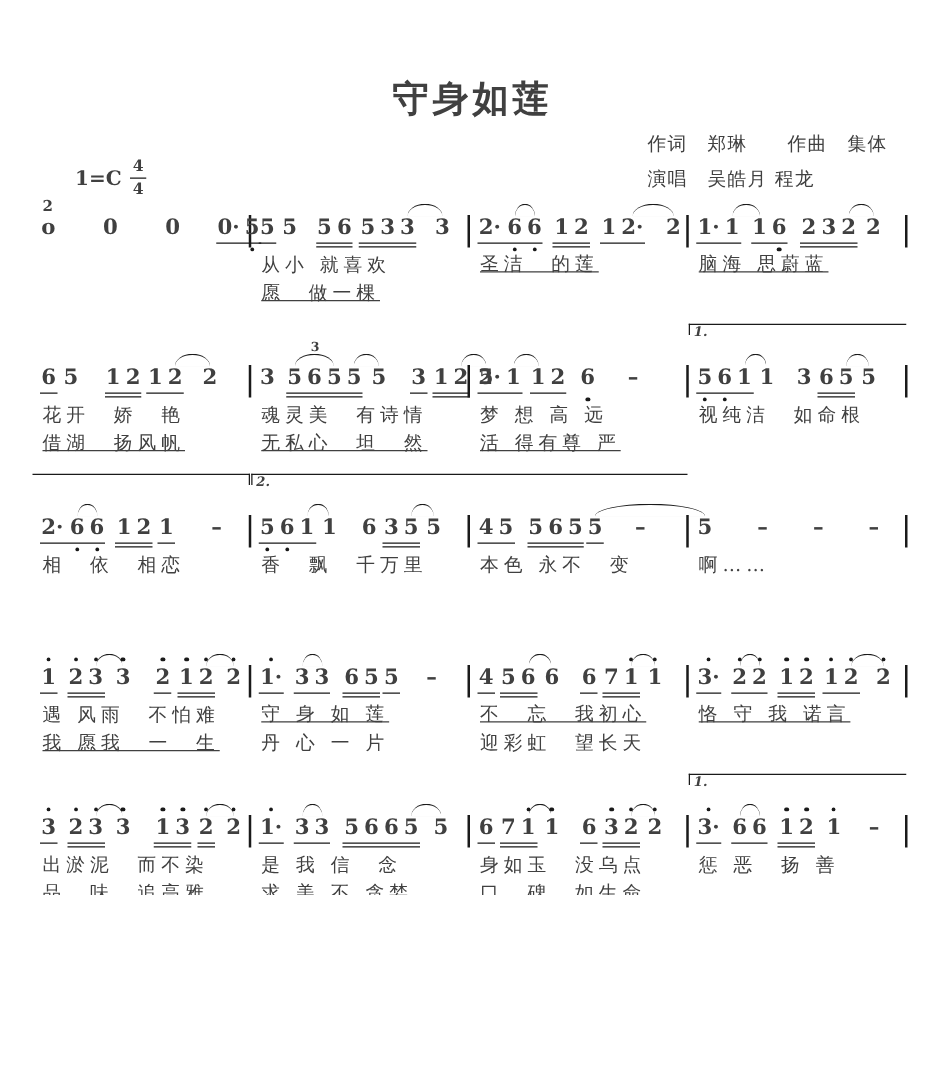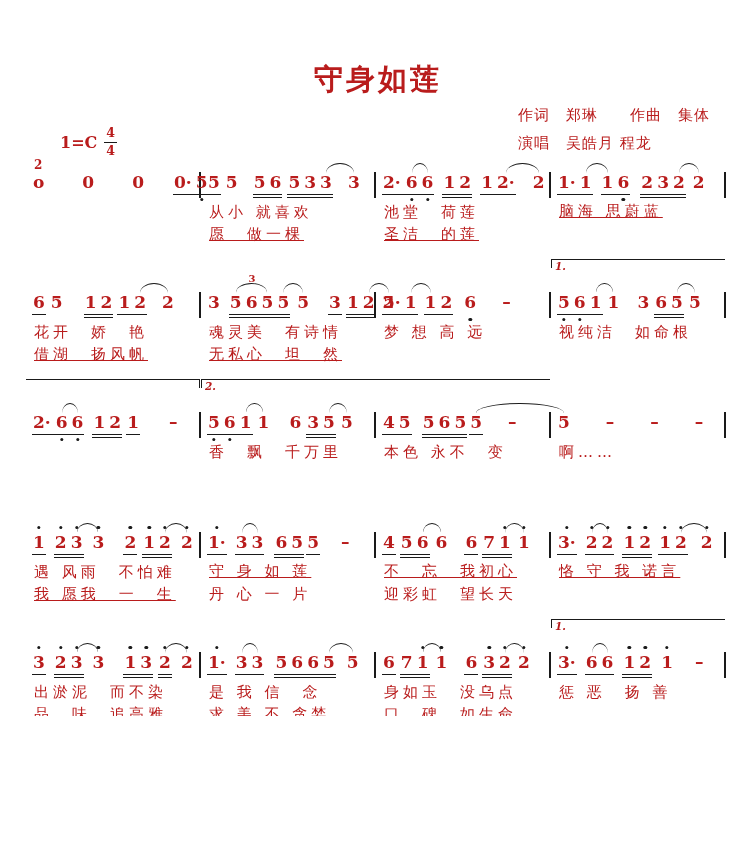--- a/index.html
+++ b/index.html
@@ -1,16 +1,16 @@
 <!DOCTYPE html>
 <html><head>
 <meta charset="utf-8">
 <style>
   html,body{margin:0;padding:0;background:#fff;}
-  #sheet{position:relative;width:756px;height:716px;background:#ffffff;color:#b91c1c;
+  #sheet{position:relative;width:756px;height:716px;background:#ffffff;color:#404040;
          font-family:"DejaVu Serif","Liberation Serif",serif;overflow:hidden;}
   .title{position:absolute;top:60px;left:0;right:0;text-align:center;
          font-size:29px;font-weight:bold;letter-spacing:3px;}
   .credits{position:absolute;top:102px;left:518px;font-size:15px;line-height:1.85;
            letter-spacing:1px;white-space:nowrap;}
   .keysig{position:absolute;top:127px;left:60px;font-size:16px;font-weight:bold;
           display:flex;align-items:center;}
   .frac{display:inline-flex;flex-direction:column;align-items:center;font-size:12.5px;
         line-height:1;margin-left:7px;}
   .frac .fn{border-bottom:1.4px solid #1a1a1a;padding:0 2px 2px;}
@@ -119,21 +119,20 @@
               <span class="tok">2</span>
             </span>
             <span class="grp ul1" style="margin-left: 8px;">
               <span class="tok">1</span>
               <span class="tok">2·</span>
             </span>
             <span class="grp ul0" style="margin-left: 16px;">
               <span class="tok">2</span>
             </span>
           </div>
-          <div class="ml l1">池堂　荷莲</div>
           <div class="ml l2">圣洁　的莲</div>
         </div>
         <span class="bar"></span>
         <div class="measure">
           <div class="mn">
             <span class="grp ul1">
               <span class="tok">1·</span>
               <span class="tok" style="margin-left: 4px;">1</span>
             </span>
             <span class="grp ul1" style="margin-left: 8px;">
@@ -225,20 +224,21 @@
               <span class="tok">2</span>
             </span>
             <span class="grp ul0" style="margin-left: 10px;">
               <span class="tok">6<span class="od lo"></span></span>
             </span>
             <span class="grp ul0" style="margin-left: 24px;">
               <span class="tok">–</span>
             </span>
           </div>
           <div class="ml l1">梦 想 高 远</div>
+          <div class="ml l2">活 得有尊 严</div>
         </div>
         <span class="bar"></span>
         <div class="measure">
           <div class="mn">
             <span class="grp ul1">
               <span class="tok">5<span class="od lo"></span></span>
               <span class="tok">6<span class="od lo"></span></span>
               <span class="tok">1</span>
             </span>
             <span class="grp ul0" style="margin-left: 4px;">
@@ -285,20 +285,21 @@
               <span class="tok">1</span>
               <span class="tok">2</span>
             </span>
             <span class="grp ul1" style="margin-left: 4px;">
               <span class="tok">1</span>
             </span>
             <span class="grp ul0" style="margin-left: 28px;">
               <span class="tok">–</span>
             </span>
           </div>
+          <div class="ml l1">相　依　相恋</div>
           <div class="ml l2"></div>
         </div>
         <span class="bar"></span>
         <div class="measure">
           <div class="mn">
             <span class="grp ul1">
               <span class="tok">5<span class="od lo"></span></span>
               <span class="tok">6<span class="od lo"></span></span>
               <span class="tok">1</span>
             </span>

